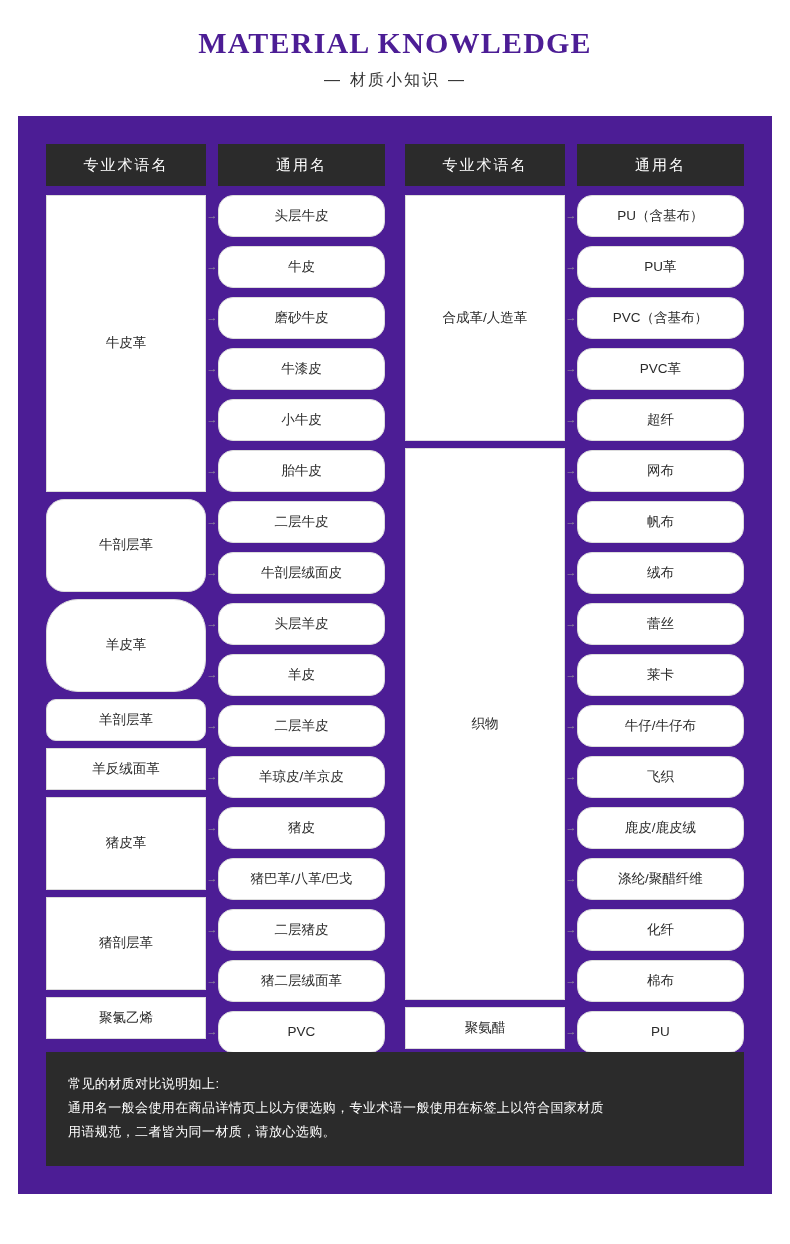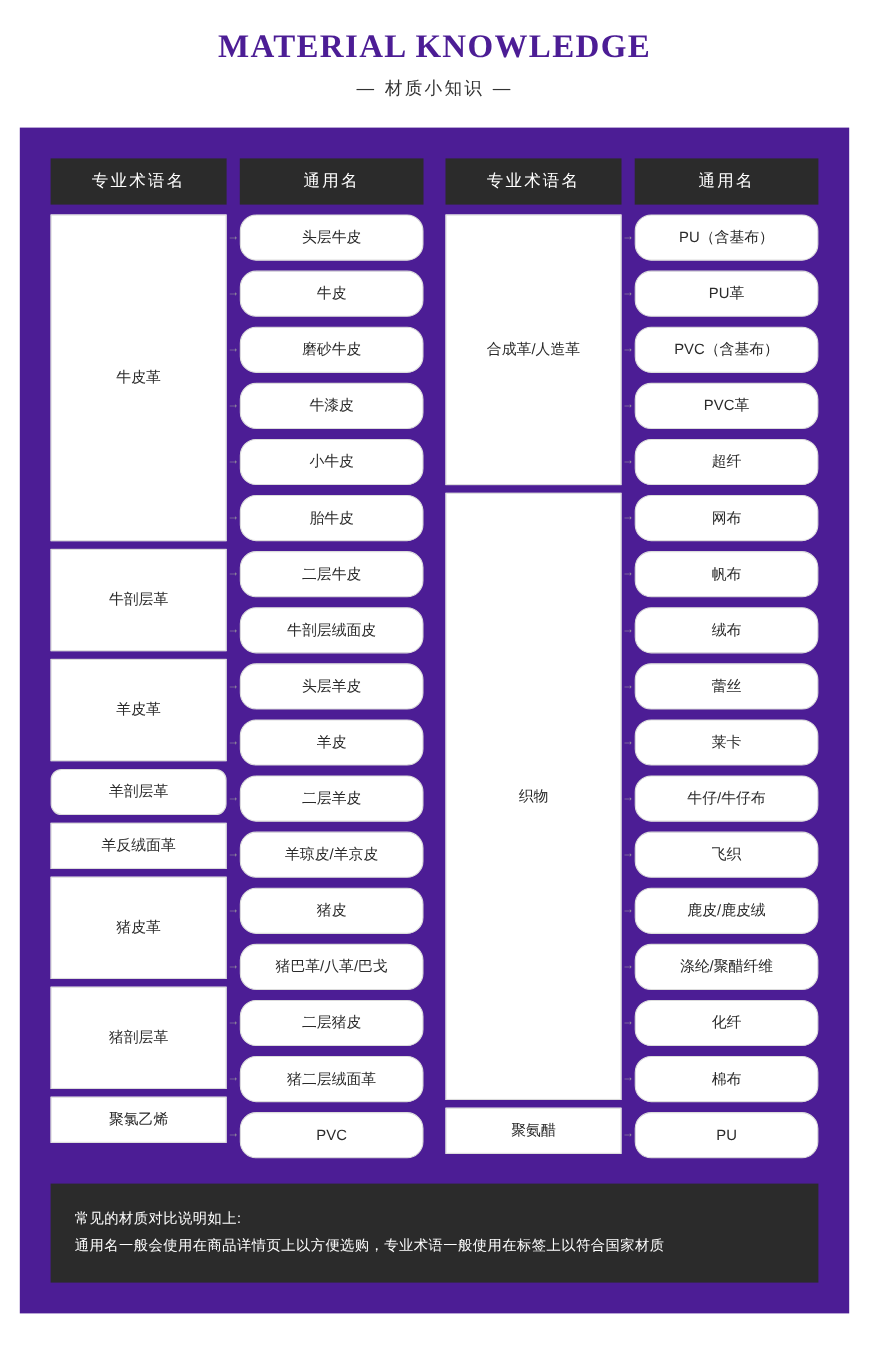--- a/index.html
+++ b/index.html
@@ -146,22 +146,22 @@
   <div class="grid">
 
     <div class="half" style="display:block;">
       <div style="display:flex;">
         <div class="hdr spec">专业术语名</div>
         <div class="hdr common">通用名</div>
       </div>
       <div class="half-body" style="position:relative;">
         <div class="left-stack" id="left-spec-stack">
             <div class="cell spec" style="height: 297px;">牛皮革</div>
-            <div class="cell spec" style="height: 93px;">牛剖层革</div>
-            <div class="cell spec" style="height: 93px;">羊皮革</div>
+            <div class="cell spec" style="height: 93px; border-radius: 18px;">牛剖层革</div>
+            <div class="cell spec" style="height: 93px; border-radius: 32px;">羊皮革</div>
             <div class="cell spec" style="height: 42px; border-radius: 10px;">羊剖层革</div>
             <div class="cell spec" style="height: 42px;">羊反绒面革</div>
             <div class="cell spec" style="height: 93px;">猪皮革</div>
             <div class="cell spec" style="height: 93px;">猪剖层革</div>
             <div class="cell spec" style="height: 42px;">聚氯乙烯</div>
           </div>
         <div class="right-stack" id="left-common-stack">
             <div class="cell common">头层牛皮</div>
             <div class="cell common">牛皮</div>
             <div class="cell common">磨砂牛皮</div>
@@ -320,15 +320,16 @@
             </div>
           </div>
       </div>
     </div>
 
   </div>
 
   <div class="note">
     <p>常见的材质对比说明如上:</p>
     <p>通用名一般会使用在商品详情页上以方便选购，专业术语一般使用在标签上以符合国家材质</p>
+    <p>用语规范，二者皆为同一材质，请放心选购。</p>
   </div>
 
 </div>
 
 </body></html>

